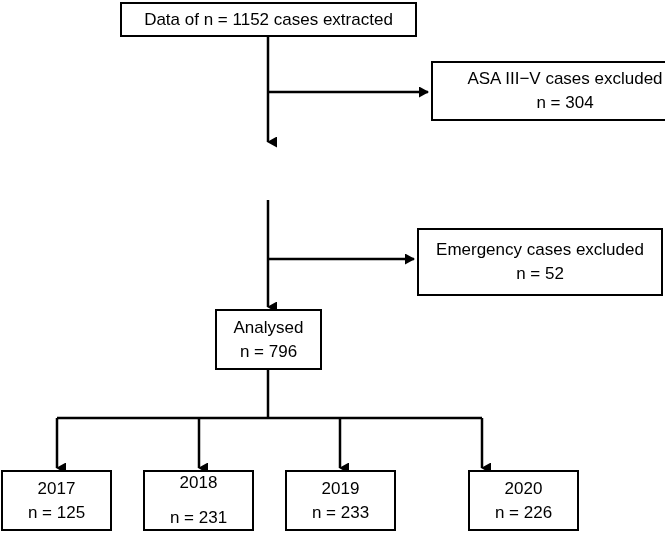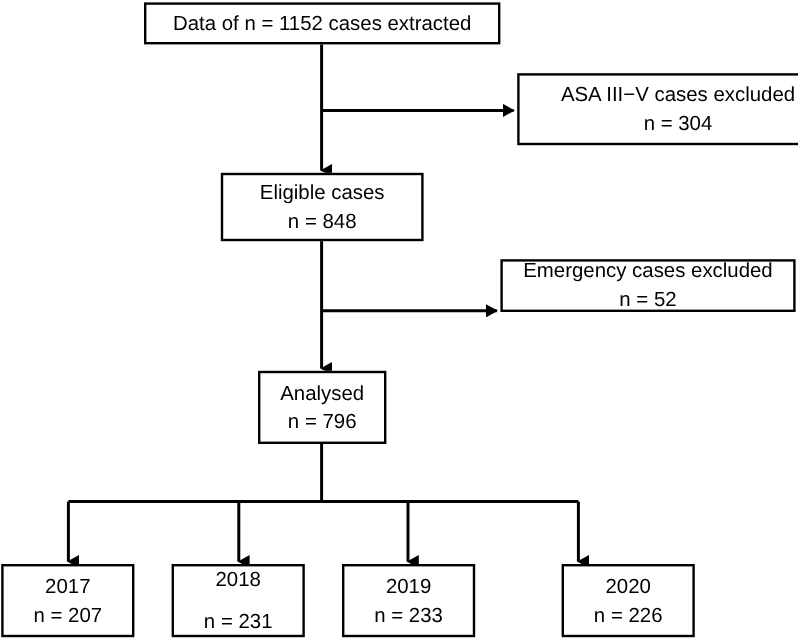--- a/index.html
+++ b/index.html
@@ -79,38 +79,34 @@
 
   <div class="node-box" style="left:120px; top:2px; width:297px; height:35px;">
     <span class="node-line">Data of n = 1152 cases extracted</span>
   </div>
 
   <div class="node-box" style="left:431px; top:61px; width:268px; height:60px;">
     <span class="node-line">ASA III−V cases excluded</span>
     <span class="node-line l2">n = 304</span>
   </div>
 
-  <div class="node-box" style="left:184px; top:144px; width:169px; height:57px;">
-    <span class="node-line">Eligible cases</span>
-    <span class="node-line l2">n = 848</span>
-  </div>
 
-  <div class="node-box" style="left:417px; top:216px; width:246px; height:44px;">
+  <div class="node-box" style="left:417px; top:228px; width:246px; height:68px;">
     <span class="node-line">Emergency cases excluded</span>
     <span class="node-line l2">n = 52</span>
   </div>
 
   <div class="node-box" style="left:215px; top:309px; width:107px; height:61px;">
     <span class="node-line">Analysed</span>
     <span class="node-line l2">n = 796</span>
   </div>
 
   <div class="node-box" style="left:1px; top:470px; width:111px; height:61px;">
     <span class="node-line">2017</span>
-    <span class="node-line l2">n = 207</span>
+    <span class="node-line l2">n = 125</span>
   </div>
 
   <div class="node-box" style="left:143px; top:470px; width:111px; height:61px;justify-content:space-between;">
     <span class="node-line">2018</span>
     <span class="node-line l2">n = 231</span>
   </div>
 
   <div class="node-box" style="left:285px; top:470px; width:111px; height:61px;">
     <span class="node-line">2019</span>
     <span class="node-line l2">n = 233</span>

